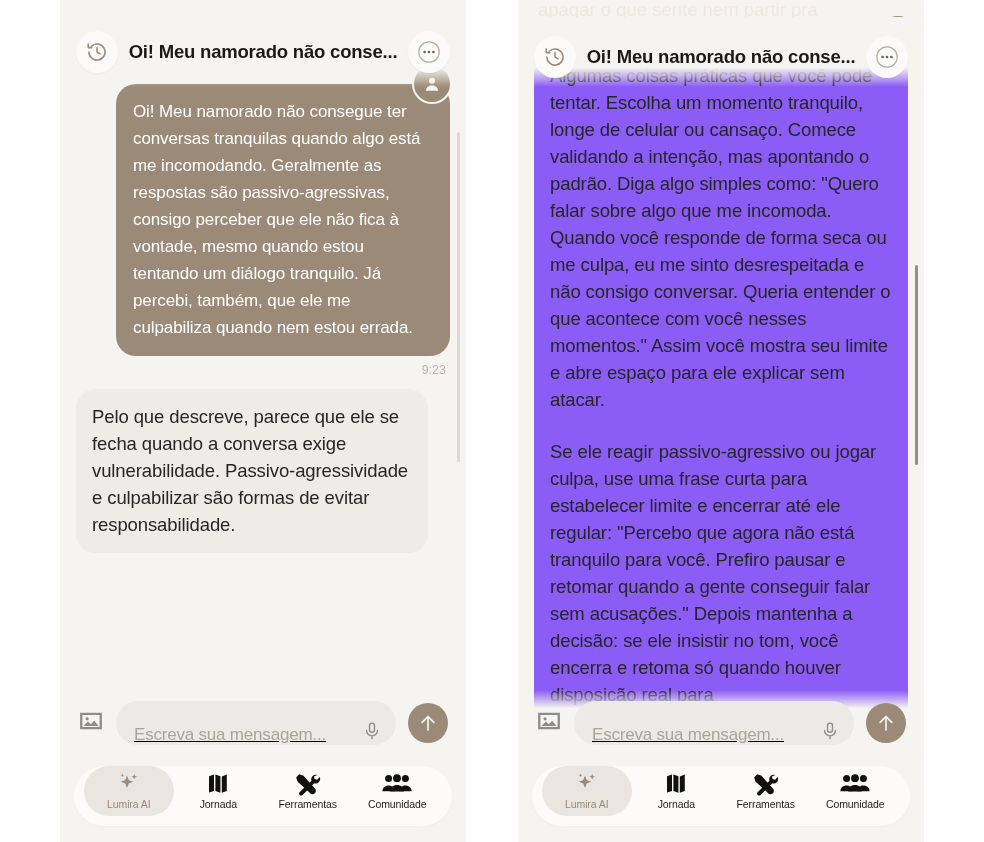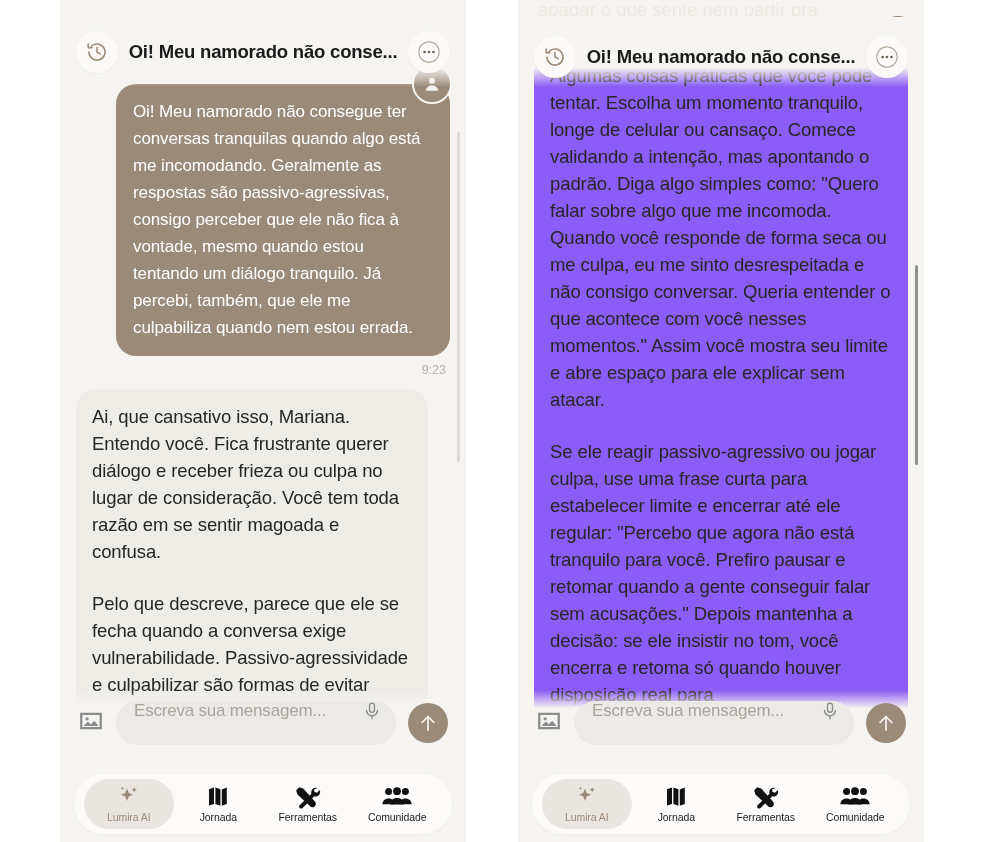--- a/index.html
+++ b/index.html
@@ -158,49 +158,50 @@
     box-sizing: border-box;
     background: linear-gradient(to bottom, rgba(246,244,240,0) 0%, rgba(246,244,240,1) 28%, rgba(246,244,240,1) 100%);
     z-index: 7;
   }
   .input-pill {
     flex: 1 1 auto;
     height: 44px;
     border-radius: 22px;
     background: #eceae6;
     display: flex;
-    align-items: flex-start;
+    align-items: flex-end;
     padding: 0 14px 0 18px;
     box-sizing: border-box;
+    text-decoration: underline;
   }
   .input-placeholder {
     flex: 1 1 auto;
     font-size: 17px;
     color: #a9a49c;
     letter-spacing: -0.2px;
     white-space: nowrap;
     overflow: hidden;
   }
   .send-btn {
     width: 40px; height: 40px;
     border-radius: 50%;
     background: #9b8a78;
     display: flex; align-items: center; justify-content: center;
     flex: 0 0 auto;
   }
 
   
   .navbar {
     position: absolute;
-    left: 14px; right: 14px; bottom: 8px;
+    left: 14px; right: 14px; bottom: 16px;
     height: 60px;
     border-radius: 30px;
     background: #fcfbf9;
     display: flex;
-    align-items: center;
+    align-items: flex-start;
     justify-content: space-between;
     padding: 0 10px;
     box-sizing: border-box;
     z-index: 7;
     box-shadow: 0 1px 3px rgba(0,0,0,0.03);
   }
   .nav-item {
     flex: 1 1 0;
     height: 50px;
     border-radius: 25px;
@@ -235,21 +236,20 @@
             <circle cx="12" cy="8.2" r="3.6"></circle>
             <path d="M4.8 20c0-4 3.3-6.3 7.2-6.3S19.2 16 19.2 20z"></path>
           </svg>
         </div>
         <div class="bubble-user">Oi! Meu namorado não consegue ter conversas tranquilas quando algo está me incomodando. Geralmente as respostas são passivo-agressivas, consigo perceber que ele não fica à vontade, mesmo quando estou tentando um diálogo tranquilo. Já percebi, também, que ele me culpabiliza quando nem estou errada.</div>
       </div>
 
       <div class="stamp">9:23</div>
 
       <div class="bubble-assistant">
-        <p>Ai, que cansativo isso, Mariana. Entendo você. Fica frustrante querer diálogo e receber frieza ou culpa no lugar de consideração. Você tem toda razão em se sentir magoada e confusa.</p>
         <p>Pelo que descreve, parece que ele se fecha quando a conversa exige vulnerabilidade. Passivo-agressividade e culpabilizar são formas de evitar responsabilidade.</p>
       </div>
     </div>
 
     <div class="scrollbar left-sb"></div>
 
     <div class="header">
       <div class="circle-btn">
         <svg width="22" height="22" viewBox="0 0 24 24" fill="none" stroke="#9b8a78" stroke-width="1.7" stroke-linecap="round" stroke-linejoin="round">
           <path d="M3.2 12a8.8 8.8 0 1 0 2.6-6.2"></path>

